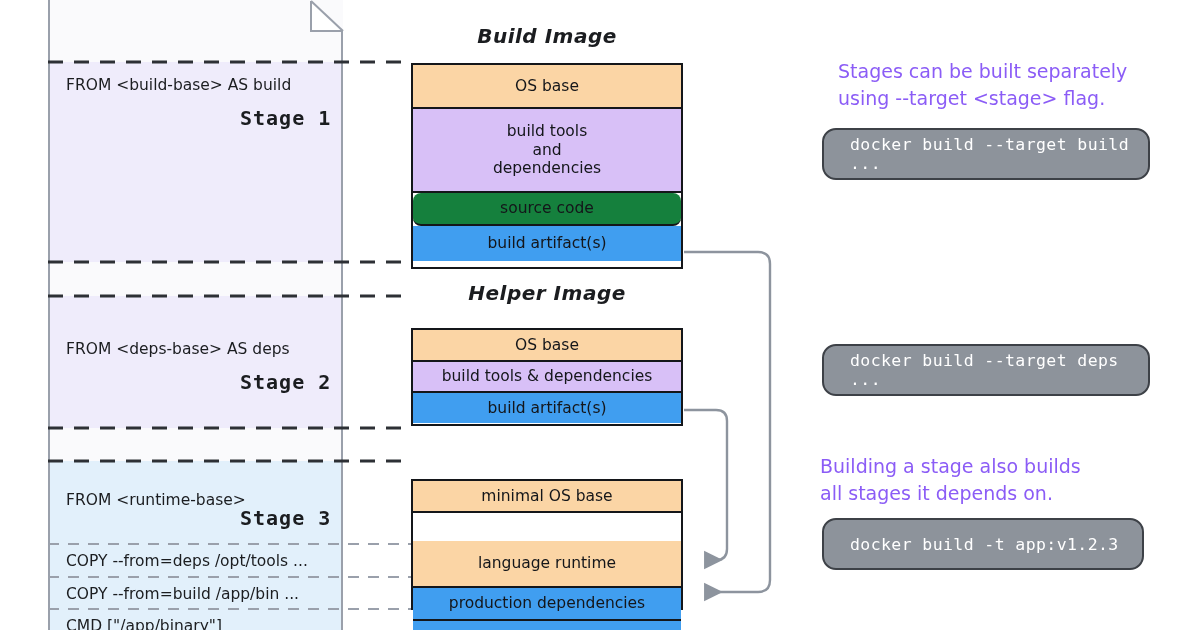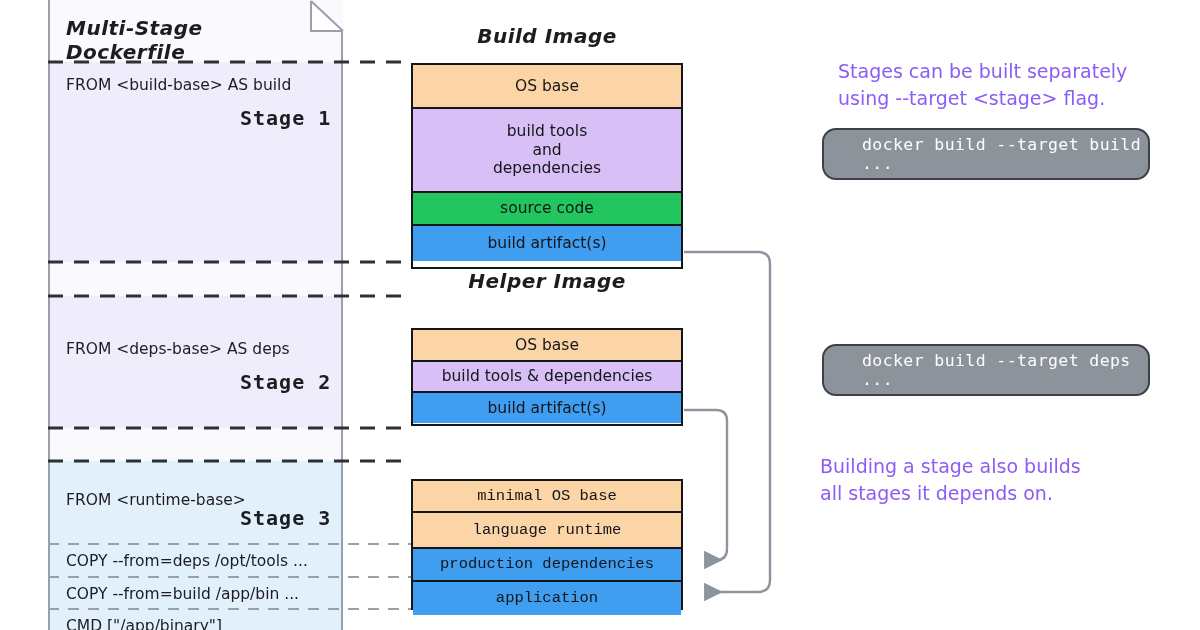--- a/index.html
+++ b/index.html
@@ -61,21 +61,21 @@
   
   .note{
     position:absolute;font-size:19px;color:#8b5cf6;line-height:1.42;
     font-family:"DejaVu Sans",sans-serif;white-space:pre-line;
   }
   .cmd-pill{
     position:absolute;box-sizing:border-box;
     background:#8d939b;border:2.5px solid #3d4147;border-radius:14px;
     display:flex;align-items:center;
     color:#ffffff;font-family:"DejaVu Sans Mono",monospace;
-    font-size:16.5px;letter-spacing:.4px;padding-left:38px;
+    font-size:16.5px;letter-spacing:.4px;padding-left:26px;
   }
 
   svg.overlay{position:absolute;left:0;top:0;width:1200px;height:630px;pointer-events:none;}
 </style>
 </head>
 <body>
 
 <div id="stage">
 
   <div class="doc-page"></div>
@@ -87,21 +87,20 @@
   <div style="position:absolute;left:48px;top:0;width:2px;height:630px;background:#9aa0ab;"></div>
   <div style="position:absolute;left:341px;top:30px;width:2px;height:600px;background:#9aa0ab;"></div>
 
   <div class="doc-fold-cut"></div>
   <div class="doc-fold-tri"></div>
   <svg class="overlay">
     <polyline points="311,1 311,31 343,31" fill="none" stroke="#9aa0ab" stroke-width="2"></polyline>
     <line x1="311" y1="1" x2="343" y2="31" stroke="#9aa0ab" stroke-width="2"></line>
   </svg>
 
-  <div class="doc-title">Multi-Stage Dockerfile</div>
 
   <div class="docline" style="left:66px;top:76px;">FROM &lt;build-base&gt; AS build</div>
   <div class="stage-tag" style="left:240px;top:106px;">Stage 1</div>
 
   <div class="docline" style="left:66px;top:340px;">FROM &lt;deps-base&gt; AS deps</div>
   <div class="stage-tag" style="left:240px;top:370px;">Stage 2</div>
 
   <div class="docline" style="left:66px;top:491px;">FROM &lt;runtime-base&gt;</div>
   <div class="stage-tag" style="left:240px;top:506px;">Stage 3</div>
 
@@ -123,34 +122,34 @@
       <line x1="48" y1="609" x2="412" y2="609"></line>
     </g>
   </svg>
 
   <div class="stack-title" style="left:407px;top:24px;">Build Image</div>
   <div class="stack" style="left:411px;top:63px;width:272px;height:206px;">
     <div class="layer" style="height:44px;background:#fbd5a5;">OS base</div>
     <div class="layer" style="height:84px;background:#d8c0f7;white-space:pre-line;">build tools
 and
 dependencies</div>
-    <div class="layer" style="height:33px;background:#22c55e;">source code</div>
+    <div class="layer" style="height:33px;background:#15803d;border-radius:8px;">source code</div>
     <div class="layer" style="height:35px;background:#409ef0;">build artifact(s)</div>
   </div>
 
-  <div class="stack-title" style="left:407px;top:269px;text-align:center;">Helper Image</div>
+  <div class="stack-title" style="left:407px;top:281px;text-align:center;">Helper Image</div>
   <div class="stack" style="left:411px;top:328px;width:272px;height:98px;">
     <div class="layer" style="height:32px;background:#fbd5a5;">OS base</div>
     <div class="layer" style="height:31px;background:#d8c0f7;">build tools &amp; dependencies</div>
     <div class="layer" style="height:30px;background:#409ef0;">build artifact(s)</div>
   </div>
 
-  <div class="stack" style="left:411px;top:479px;width:272px;height:131px;font-family:Liberation Mono, monospace;">
+  <div class="stack" style="left:411px;top:479px;width:272px;height:131px;">
     <div class="layer" style="height:32px;background:#fbd5a5;">minimal OS base</div>
-    <div class="layer" style="height:36px;background:#fbd5a5;">language runtime</div>
+    <div class="layer" style="height:47px;background:#fbd5a5;margin-top:28px;">language runtime</div>
     <div class="layer" style="height:33px;background:#409ef0;">production dependencies</div>
     <div class="layer" style="height:33px;background:#409ef0;">application</div>
   </div>
 
   <svg class="overlay">
     <defs>
       <marker id="ah" markerWidth="9" markerHeight="9" refX="7.6" refY="4.5" orient="auto" markerUnits="strokeWidth">
         <path d="M8.4,0.6 L8.4,8.4 L0.6,4.5 Z" fill="#8d949e"></path>
       </marker>
     </defs>
@@ -161,14 +160,15 @@
   </svg>
 
   <div class="note" style="left:838px;top:58px;width:330px;">Stages can be built separately
 using --target &lt;stage&gt; flag.</div>
   <div class="cmd-pill" style="left:822px;top:128px;width:328px;height:52px;">docker build --target build ...</div>
 
   <div class="cmd-pill" style="left:822px;top:344px;width:328px;height:52px;">docker build --target deps ...</div>
 
   <div class="note" style="left:820px;top:453px;width:330px;">Building a stage also builds
 all stages it depends on.</div>
+  <div class="cmd-pill" style="left:822px;top:518px;width:322px;height:52px;">docker build -t app:v1.2.3</div>
 
 </div>
 
 </body></html>

